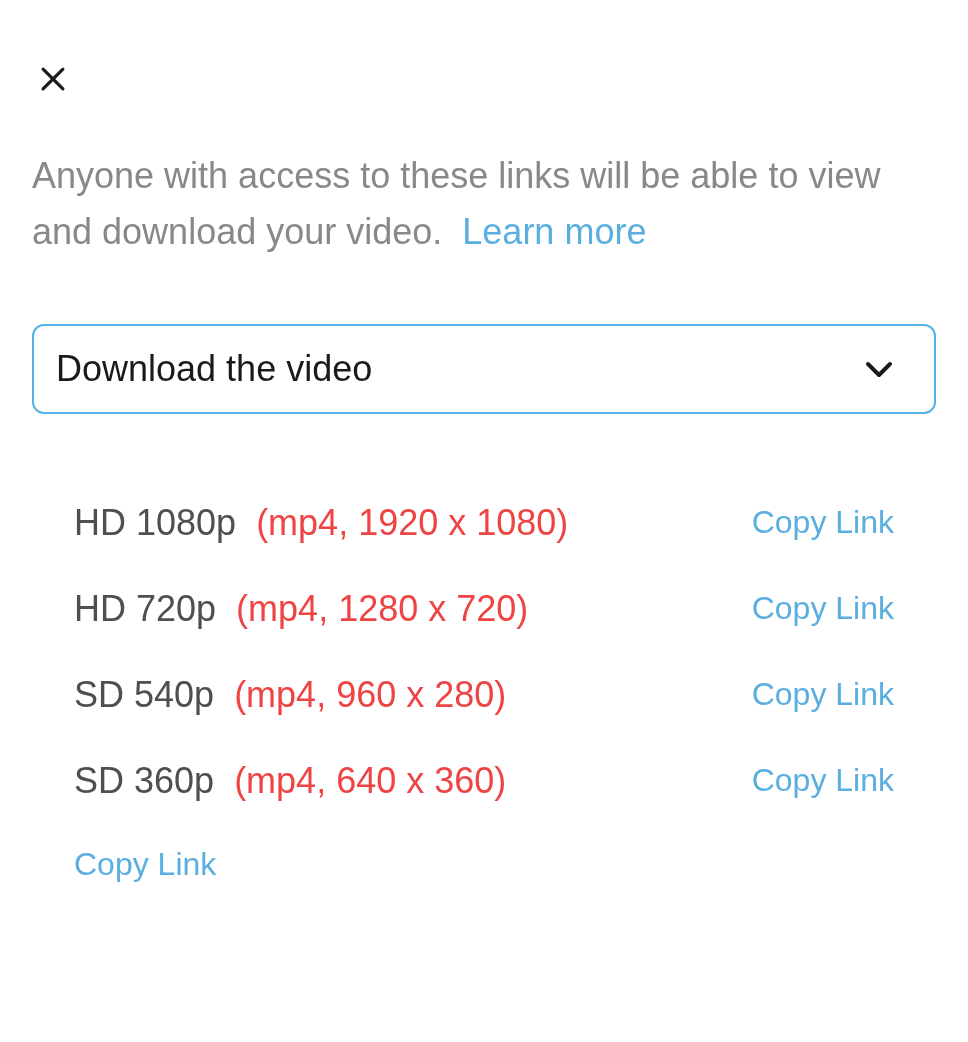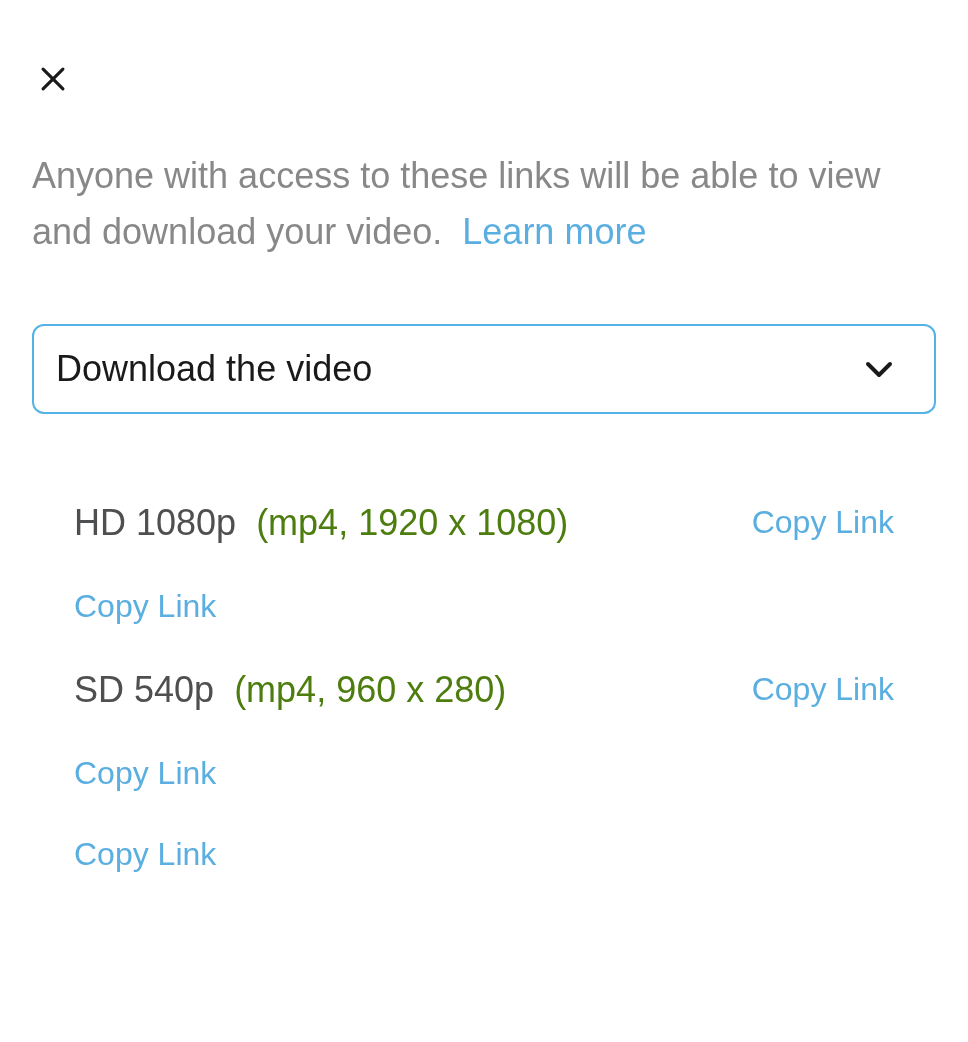--- a/index.html
+++ b/index.html
@@ -93,21 +93,21 @@
       margin-bottom: 44px;
     }
 
     .resolution-info {
       font-size: 36px;
       font-weight: 400;
       color: #4e4f50;
     }
 
     .resolution-detail {
-      color: #4d7c0f;
+      color: #ef4444;
       margin-top: 8px;
     }
 
     .copy-link {
       font-size: 32px;
       font-weight: 400;
       color: #5aaee0;
       text-decoration: none;
       cursor: pointer;
     }
@@ -141,31 +141,39 @@
 <div class="resolution-list">
   <div class="resolution-row">
     <div class="resolution-info">
       <span>HD 1080p</span>&nbsp;
       <span class="resolution-detail">(mp4, 1920 x 1080)</span>
     </div>
     <a class="copy-link">Copy Link</a>
   </div>
 
   <div class="resolution-row">
+    <div class="resolution-info">
+      <span>HD 720p</span>&nbsp;
+      <span class="resolution-detail">(mp4, 1280 x 720)</span>
+    </div>
     <a class="copy-link">Copy Link</a>
   </div>
 
   <div class="resolution-row">
     <div class="resolution-info">
       <span>SD 540p</span>&nbsp;
       <span class="resolution-detail">(mp4, 960 x 280)</span>
     </div>
     <a class="copy-link">Copy Link</a>
   </div>
 
   <div class="resolution-row">
+    <div class="resolution-info">
+      <span>SD 360p</span>&nbsp;
+      <span class="resolution-detail">(mp4, 640 x 360)</span>
+    </div>
     <a class="copy-link">Copy Link</a>
   </div>
 
   <div class="resolution-row">
     <a class="copy-link">Copy Link</a>
   </div>
 </div>
 
 </body></html>

